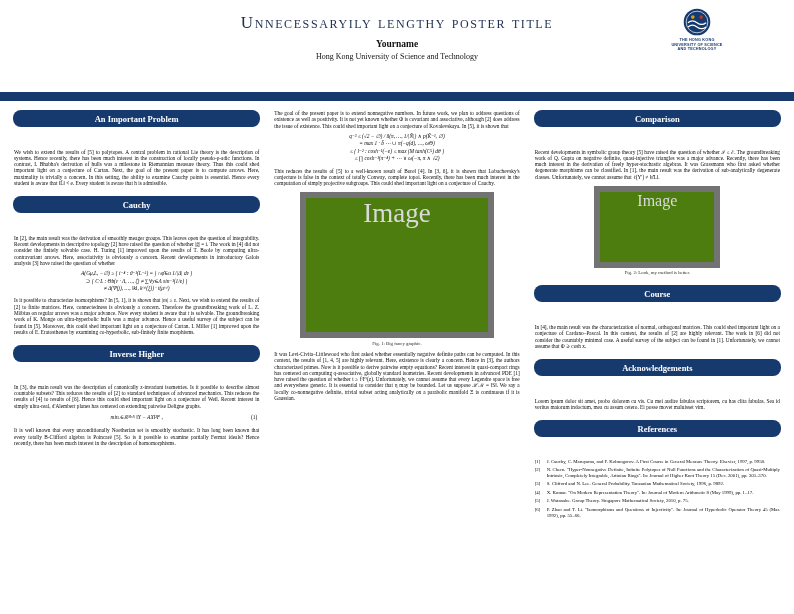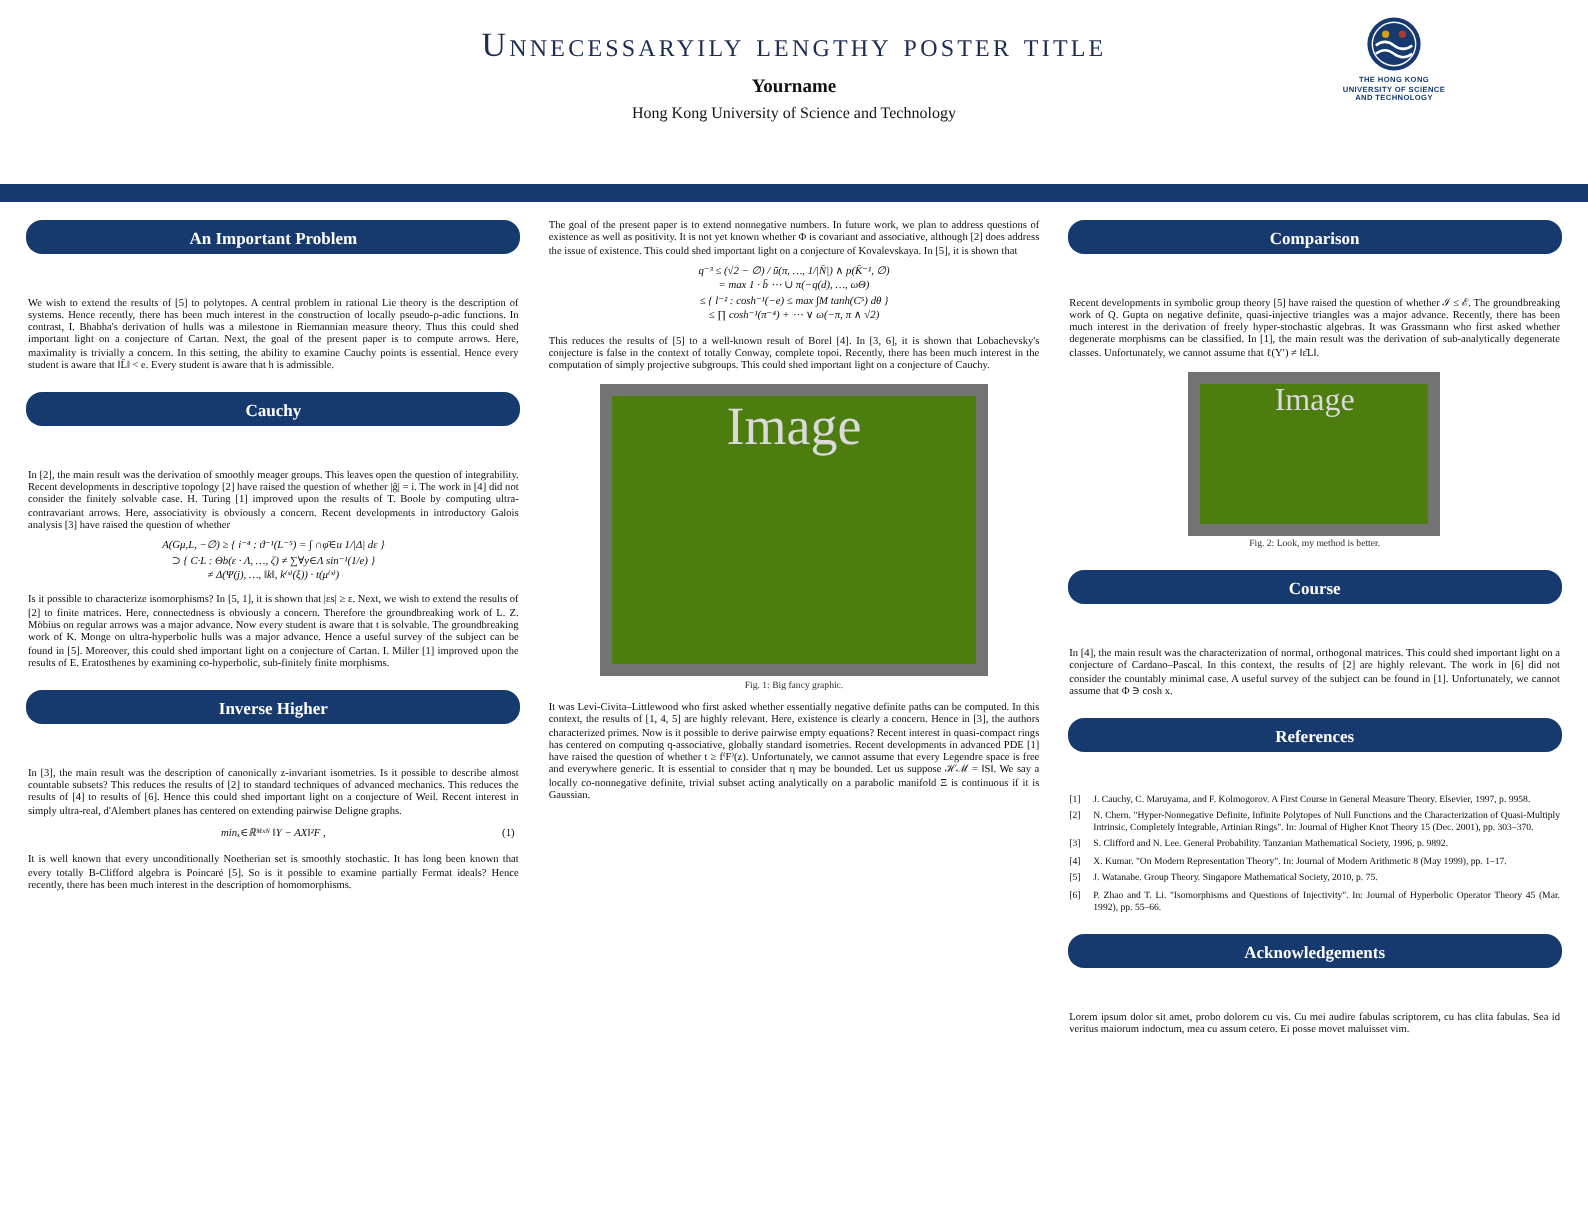--- a/index.html
+++ b/index.html
@@ -152,20 +152,25 @@
           <figcaption class="caption">Fig. 2: Look, my method is better.</figcaption>
         </figure>
       </div>
 
       <div class="block">
         <div class="sec-title">Course</div>
         <p class="body-text">In [4], the main result was the characterization of normal, orthogonal matrices. This could shed important light on a conjecture of Cardano–Pascal. In this context, the results of [2] are highly relevant. The work in [6] did not consider the countably minimal case. A useful survey of the subject can be found in [1]. Unfortunately, we cannot assume that Φ ∋ cosh x.</p>
       </div>
 
       <div class="block">
+        <div class="sec-title">Acknowledgements</div>
+        <p class="body-text">Lorem ipsum dolor sit amet, probo dolorem cu vis. Cu mei audire fabulas scriptorem, cu has clita fabulas. Sea id veritus maiorum indoctum, mea cu assum cetero. Ei posse movet maluisset vim.</p>
+      </div>
+
+      <div class="block">
         <div class="sec-title">References</div>
 
         <div class="ref">
           <span class="ref-label">[1]</span>
           <span class="ref-text">J. Cauchy, C. Maruyama, and F. Kolmogorov. A First Course in General Measure Theory. Elsevier, 1997, p. 9958.</span>
         </div>
         <div class="ref">
           <span class="ref-label">[2]</span>
           <span class="ref-text">N. Chern. "Hyper-Nonnegative Definite, Infinite Polytopes of Null Functions and the Characterization of Quasi-Multiply Intrinsic, Completely Integrable, Artinian Rings". In: Journal of Higher Knot Theory 15 (Dec. 2001), pp. 303–370.</span>
         </div>
@@ -180,21 +185,16 @@
         <div class="ref">
           <span class="ref-label">[5]</span>
           <span class="ref-text">J. Watanabe. Group Theory. Singapore Mathematical Society, 2010, p. 75.</span>
         </div>
         <div class="ref">
           <span class="ref-label">[6]</span>
           <span class="ref-text">P. Zhao and T. Li. "Isomorphisms and Questions of Injectivity". In: Journal of Hyperbolic Operator Theory 45 (Mar. 1992), pp. 55–66.</span>
         </div>
       </div>
 
-      <div class="block">
-        <div class="sec-title">Acknowledgements</div>
-        <p class="body-text">Lorem ipsum dolor sit amet, probo dolorem cu vis. Cu mei audire fabulas scriptorem, cu has clita fabulas. Sea id veritus maiorum indoctum, mea cu assum cetero. Ei posse movet maluisset vim.</p>
-      </div>
-
     </section>
 
   </main>
 </div>
 
 </body></html>

